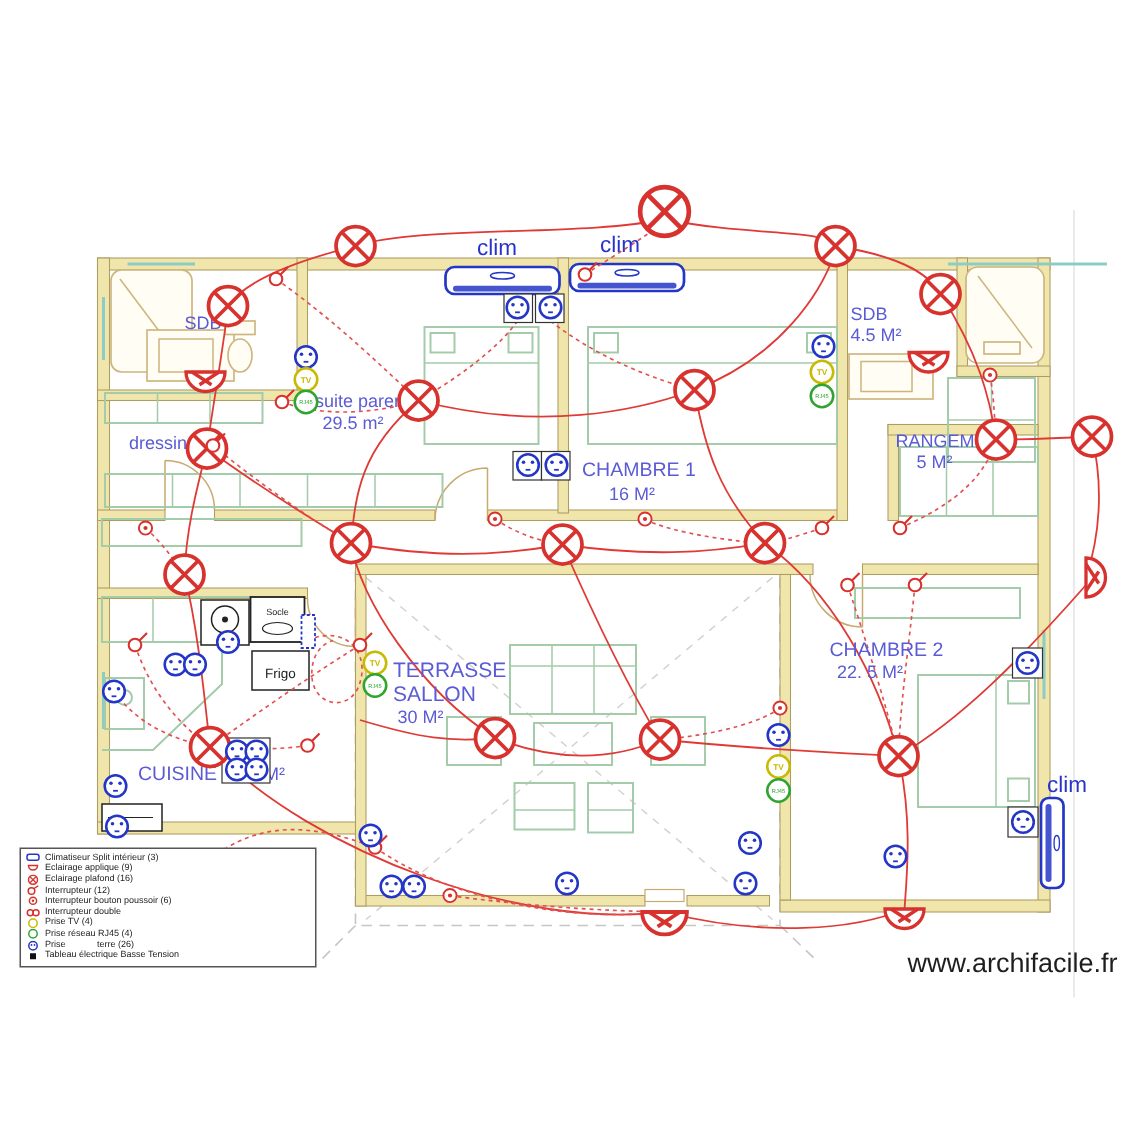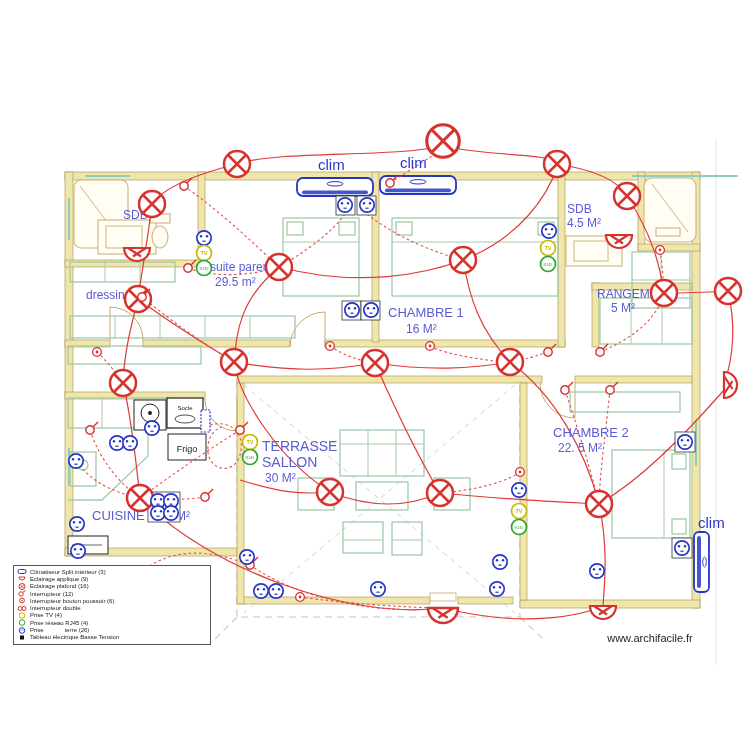--- a/index.html
+++ b/index.html
@@ -18,22 +18,22 @@
   .wired{fill:none;stroke:#E25050;stroke-width:1.1;stroke-dasharray:2.6 2.6;}
   .gdash{fill:none;stroke:#C6C6C6;stroke-width:1.1;stroke-dasharray:7 5;}
   .gdiag{fill:none;stroke:#D2D2D2;stroke-width:1;stroke-dasharray:5 5;}
   .door{fill:none;stroke:#C8A96E;stroke-width:1;}
   #legend{position:absolute;left:13px;top:565px;width:198px;background:#fff;
           border:1px solid #555;padding:2px 3px 3px 3px;box-sizing:border-box;}
   .lg-row{display:flex;align-items:center;gap:3px;height:7.3px;}
   .lg-row span.txt{font-size:6px;color:#1c1c1c;white-space:nowrap;}
   .lg-ic{width:10px;height:7px;flex:0 0 10px;}
   .lg-gap{display:inline-block;width:15px;}
-  #watermark{position:absolute;left:555px;top:632px;width:190px;text-align:center;
-             font-size:11px;color:#1e1e1e;}
+  #watermark{position:absolute;left:555px;top:632px;width:190px;text-align:right;
+             font-size:18px;color:#1e1e1e;}
 </style>
 </head>
 <body>
 
 <div class="stage">
 
 <svg width="750" height="750" viewBox="0 0 750 750">
   <defs>
     <g id="sym-light" stroke="#D8322E" stroke-width="2.5" fill="#fff">
       <circle r="13"></circle>

